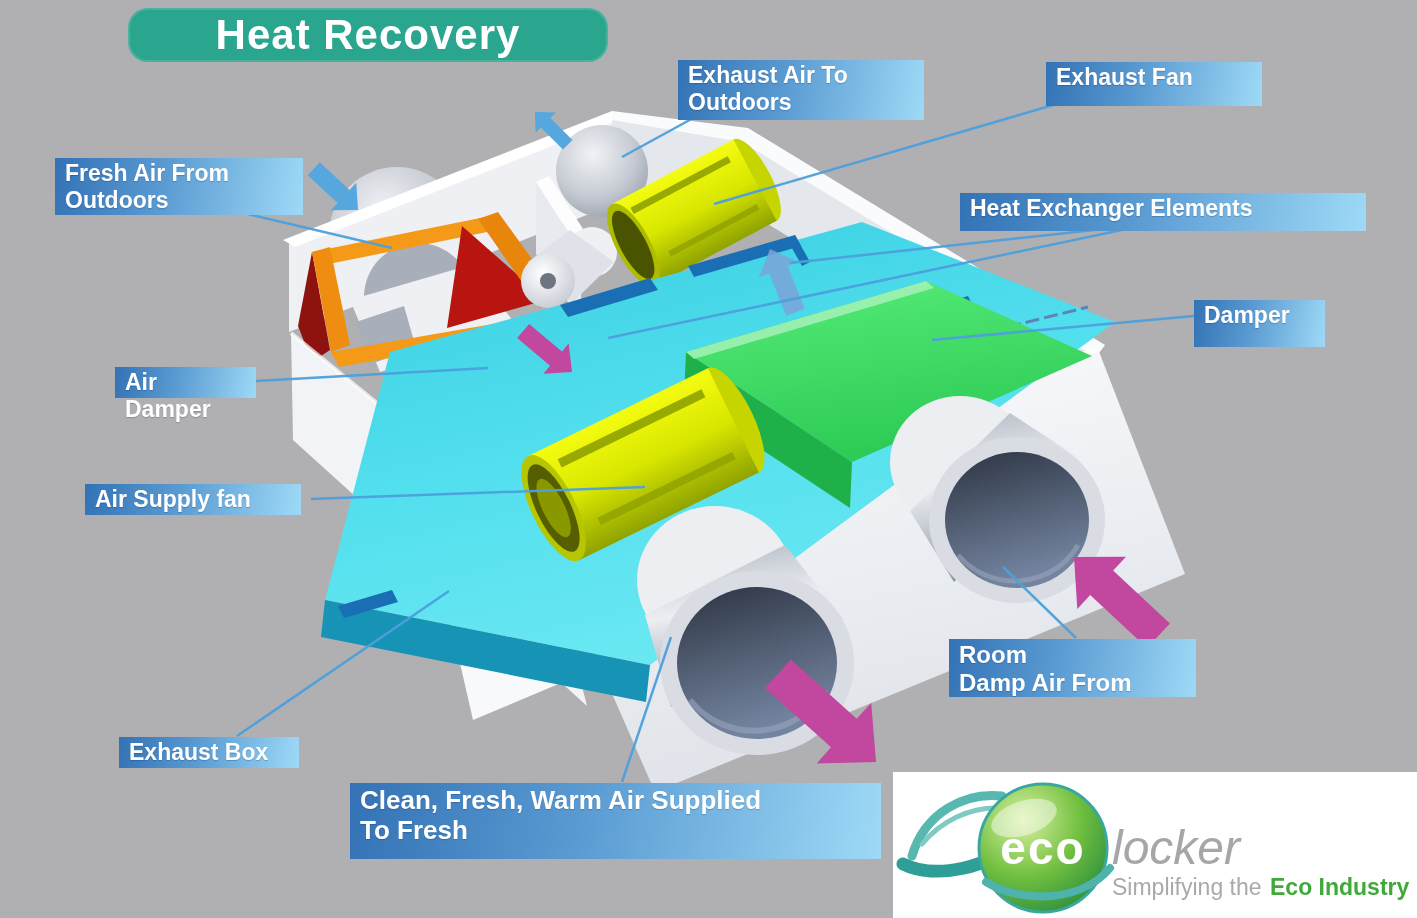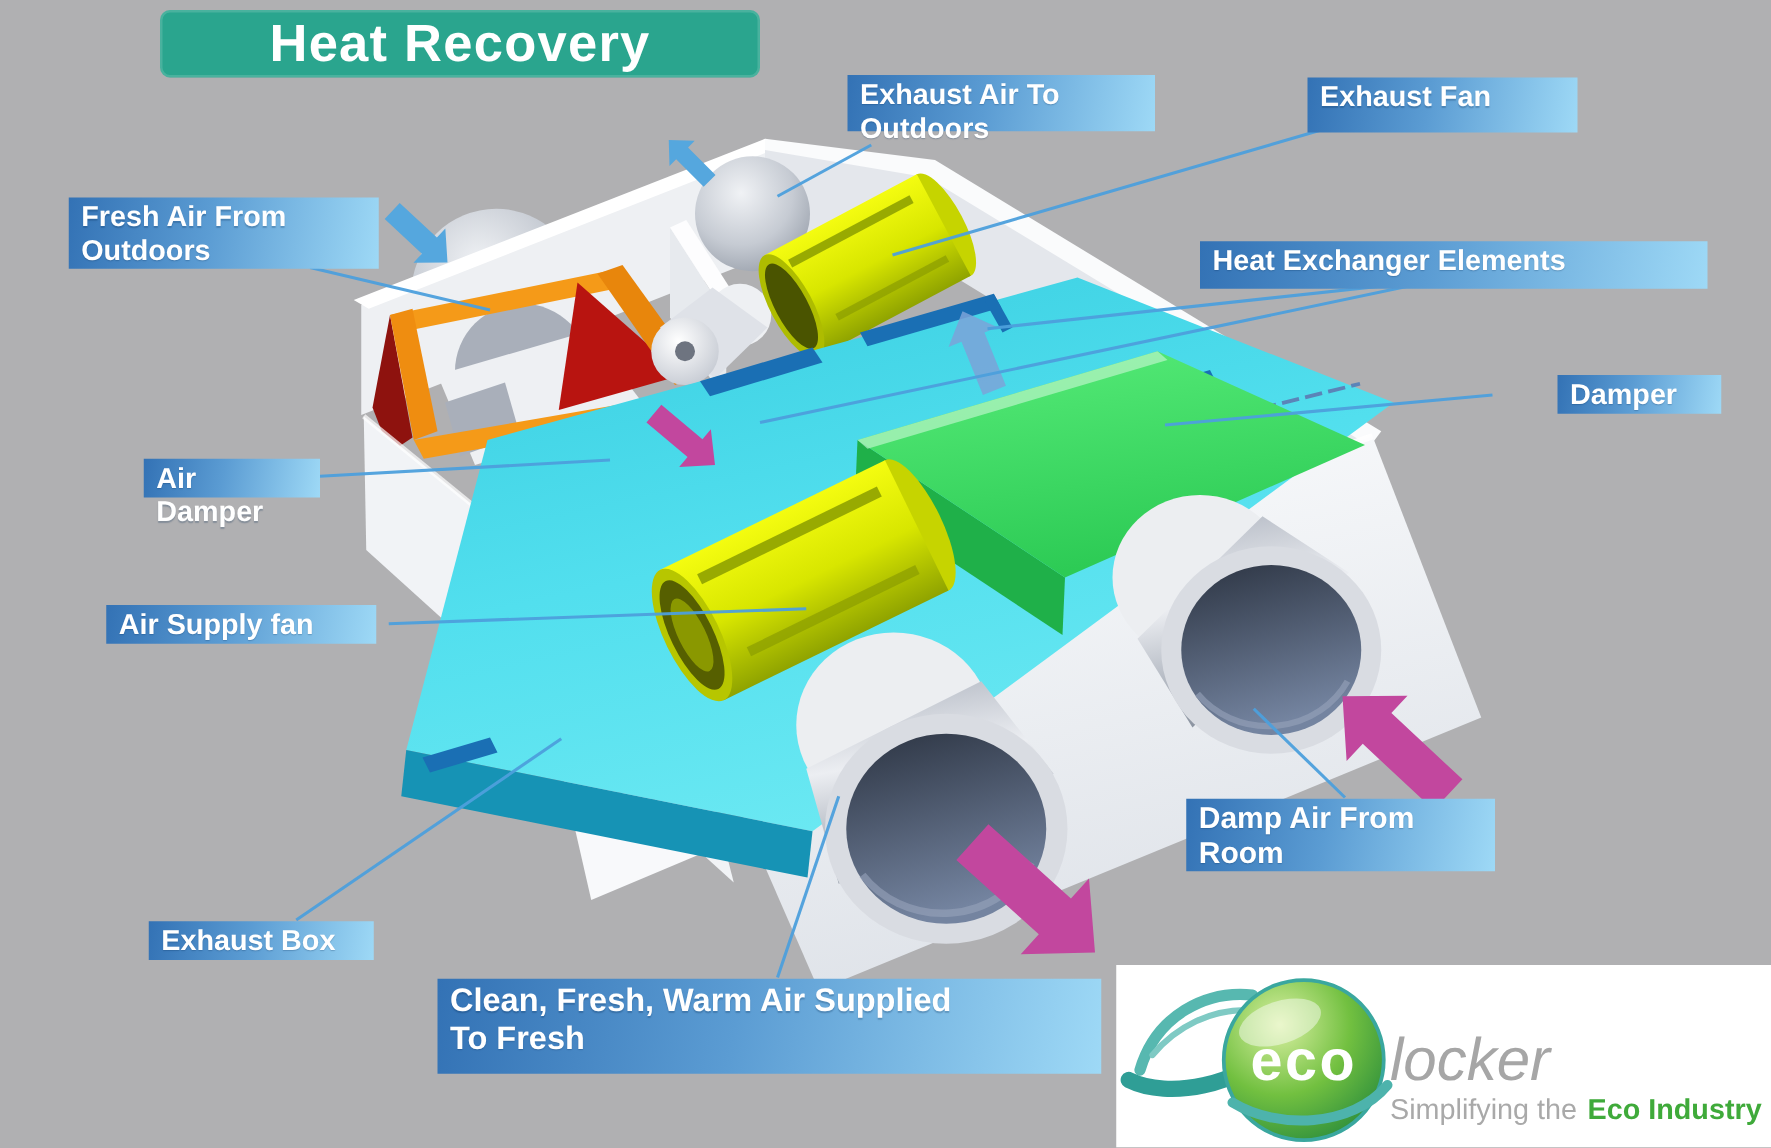--- a/index.html
+++ b/index.html
@@ -6,21 +6,21 @@
   body{width:1417px;height:918px;position:relative;overflow:hidden;
        background:#b0b0b2;font-family:"Liberation Sans",sans-serif;}
   #scene{position:absolute;left:0;top:0;width:1417px;height:918px;}
   svg text{font-family:"Liberation Sans",sans-serif;}
   .label{position:absolute;color:#fff;font-weight:bold;font-size:23px;line-height:1.16;
          padding:2px 10px 4px 10px;box-sizing:border-box;
          background:linear-gradient(100deg,#3372b5 0%,#5b9cd3 45%,#9ed9f6 100%);
          text-shadow:0 1px 1px rgba(0,40,80,.25);}
   .label.big{font-size:26px;}
   .title{position:absolute;left:128px;top:8px;width:480px;height:54px;background:#2aa58e;
-         border-radius:8px;color:#fff;font-size:42px;font-weight:bold;text-align:center;
+         border-radius:20px;color:#fff;font-size:42px;font-weight:bold;text-align:center;
          line-height:54px;letter-spacing:1px;box-shadow:inset 0 0 0 2px rgba(255,255,255,.15);}
 </style>
 </head>
 <body>
 
 <svg id="scene" viewBox="0 0 1417 918">
   <defs>
     <path id="arr" d="M0,0 L-36,-34 L-36,-16 L-110,-16 L-110,16 L-36,16 L-36,34 Z"></path>
     <radialGradient id="domeGrad" cx="40%" cy="32%" r="75%">
       <stop offset="0%" stop-color="#f0f2f5"></stop>
@@ -194,39 +194,39 @@
     <path d="M 986,882 C 1022,904 1082,902 1110,868" fill="none" stroke="#4db3ac" stroke-width="8" stroke-linecap="round"></path>
     <text x="1043" y="864" font-size="46" font-weight="bold" fill="#ffffff" text-anchor="middle" letter-spacing="2">eco</text>
     <text x="1112" y="864" font-size="48" font-style="italic" fill="#a6a6a6">locker</text>
     <text x="1112" y="895" font-size="23" fill="#a9a9a9">Simplifying the </text>
     <text x="1270" y="895" font-size="23" font-weight="bold" fill="#3faa3a">Eco Industry</text>
   </g>
 </svg>
 
 <div class="title">Heat Recovery</div>
 
-<div class="label" style="left:678px;top:60px;width:246px;height:45px;">
+<div class="label" style="left:678px;top:60px;width:246px;height:60px;">
   <div>Exhaust Air To</div>
   <div>Outdoors</div>
 </div>
 
 <div class="label" style="left:1046px;top:62px;width:216px;height:44px;">
   <div>Exhaust Fan</div>
 </div>
 
 <div class="label" style="left:55px;top:158px;width:248px;height:57px;">
   <div>Fresh Air From</div>
   <div>Outdoors</div>
 </div>
 
 <div class="label" style="left:960px;top:193px;width:406px;height:38px;">
   <div>Heat Exchanger Elements</div>
 </div>
 
-<div class="label" style="left:1246px;top:300px;width:131px;height:31px;">
+<div class="label" style="left:1194px;top:300px;width:131px;height:47px;">
   <div>Damper</div>
 </div>
 
 <div class="label" style="left:115px;top:367px;width:141px;height:31px;">
   <div>Air Damper</div>
 </div>
 
 <div class="label" style="left:85px;top:484px;width:216px;height:31px;">
   <div>Air Supply fan</div>
 </div>
@@ -234,15 +234,15 @@
 <div class="label" style="left:119px;top:737px;width:180px;height:31px;">
   <div>Exhaust Box</div>
 </div>
 
 <div class="label big" style="left:350px;top:783px;width:531px;height:76px;">
   <div>Clean, Fresh, Warm Air Supplied</div>
   <div>To Fresh</div>
 </div>
 
 <div class="label" style="left:949px;top:639px;width:247px;height:58px;font-size:24px;">
+  <div>Room</div>
   <div>Damp Air From</div>
-  <div>Room</div>
 </div>
 
 </body></html>

